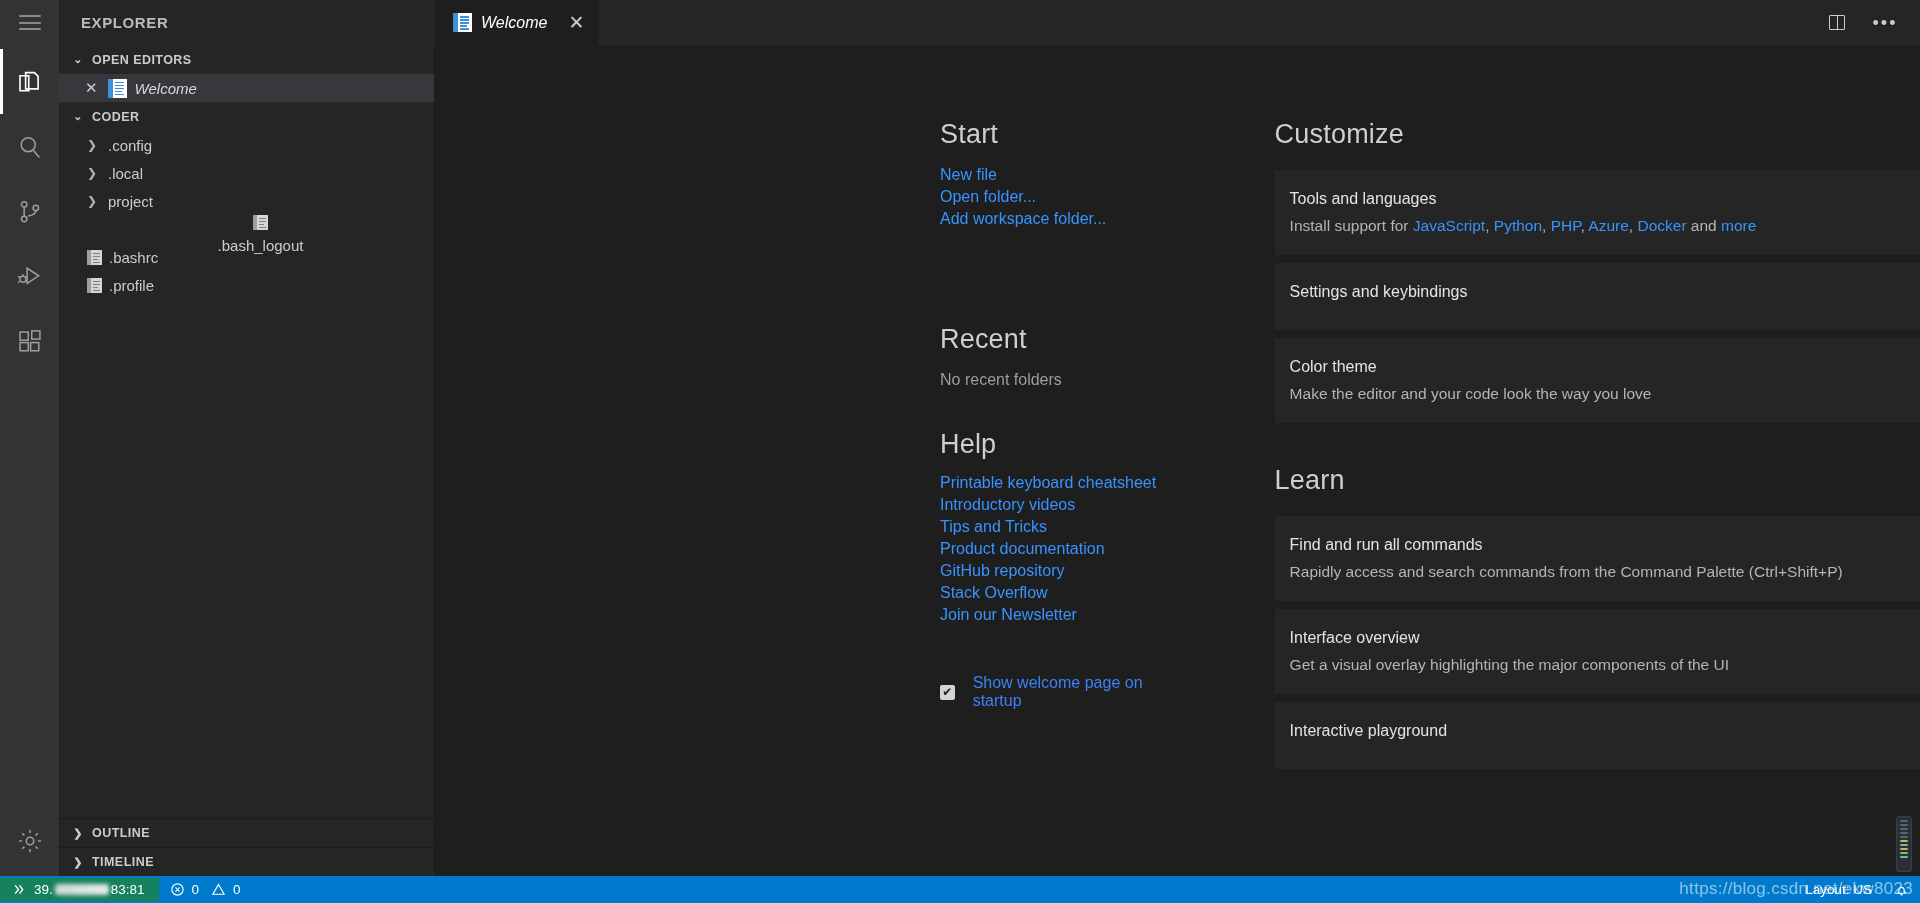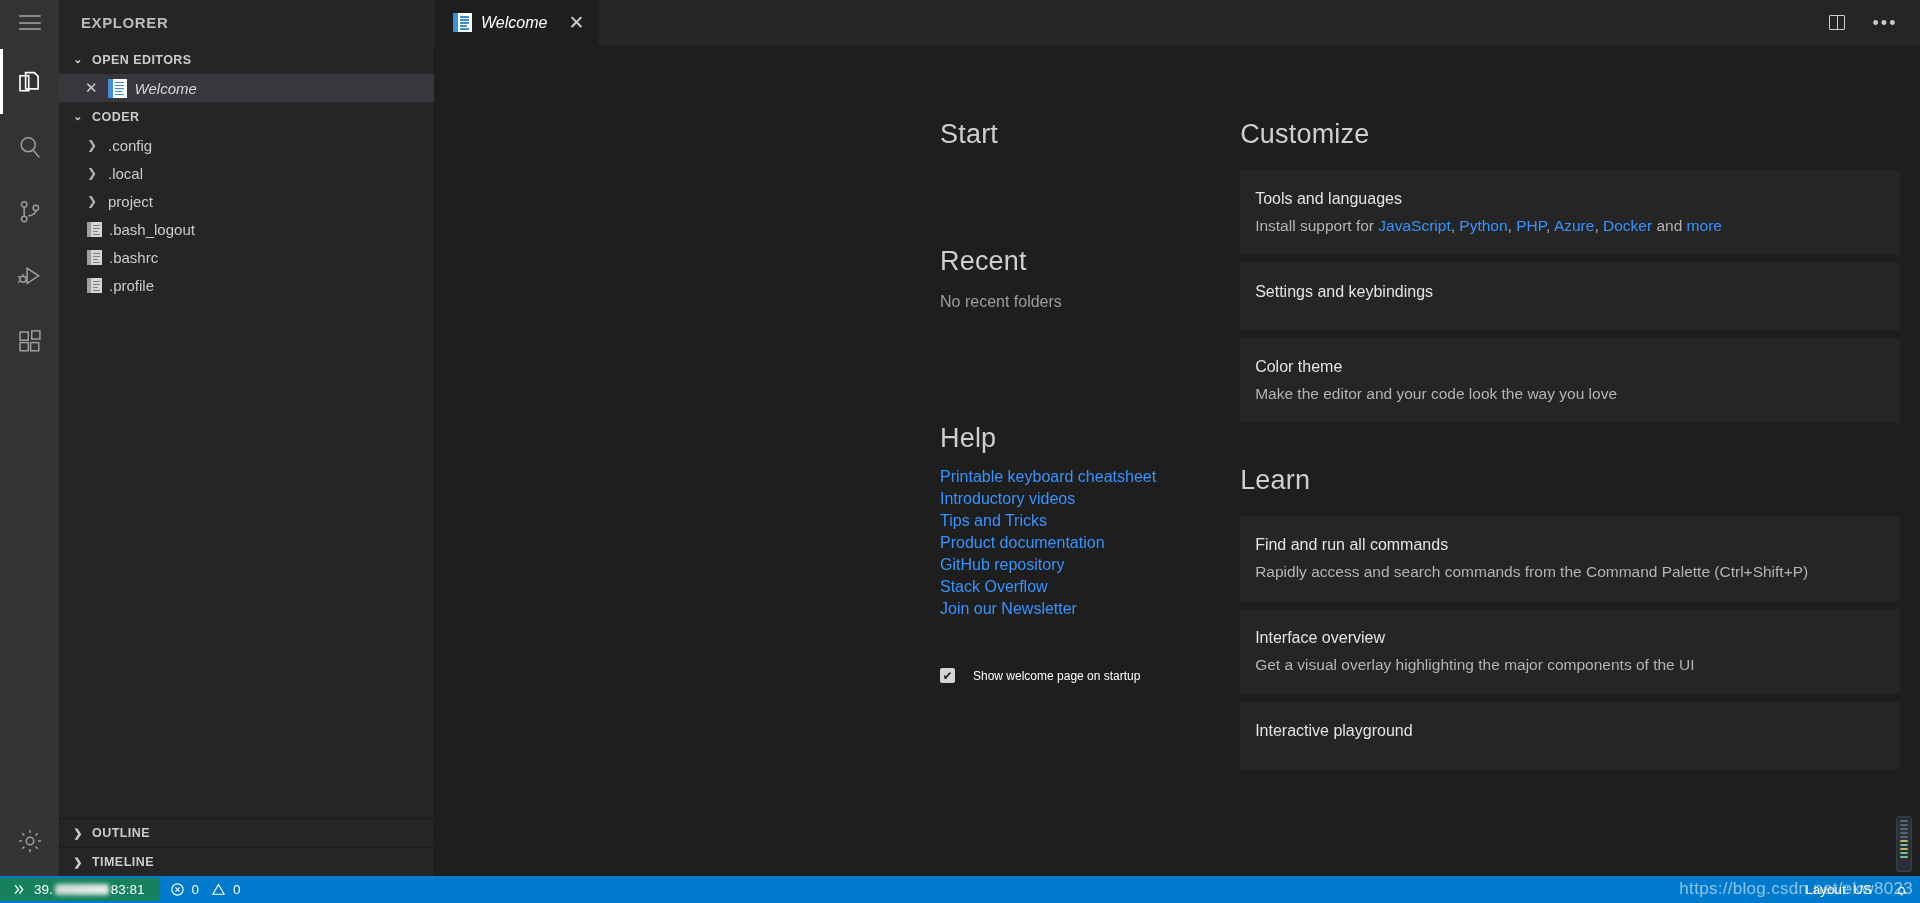--- a/index.html
+++ b/index.html
@@ -74,27 +74,27 @@
   .welcome { display:flex; padding:74px 0 0 0; height:100%; }
   .col-left { width:auto; padding-left:505px; }
   .col-right { margin-left:84px; width:660px; }
 
   .wtitle { font-size:27px; font-weight:300; color:#cfcfcf; letter-spacing:.2px; }
   .wlinks { margin-top:16px; display:flex; flex-direction:column; gap:4px; }
   .wlink { color:#3794ff; font-size:16px; cursor:pointer; width:max-content;}
   .muted { color:#9d9d9d; font-size:16px; margin-top:16px; }
 
   .gap-recent { margin-top:96px; }
-  .gap-help { margin-top:112px; }
+  .gap-help { margin-top:40px; }
   .help-links { margin-top:14px; display:flex; flex-direction:column; gap:4px; }
 
   .startup-row { margin-top:50px; display:flex; align-items:center; gap:18px; }
   .cbx { width:15px; height:15px; background:#d4d4d4; border-radius:2px; display:flex; align-items:center; justify-content:center; cursor:pointer; }
   .cbx span { font-size:12px; color:#1e1e1e; line-height:1; }
-  .startup-label { font-size:12px; color:#ffffff; }
+  .startup-label { font-size:16px; color:#3b82f6; }
 
   .card { background:#252526; padding:20px 16px 20px 15px; margin-bottom:8px; cursor:pointer; }
   .card-title { font-size:16px; color:#e4e4e4; margin-bottom:9px; }
   .card-desc { font-size:15.5px; color:#b4b4b4; }
   .card-desc a { color:#3794ff; text-decoration:none; cursor:pointer; }
   .cards { margin-top:20px; }
   .sec2 { margin-top:42px; }
 
   
   .mini-widget { position:absolute; right:8px; bottom:4px; width:16px; height:56px; background:#2b2f37; border-radius:3px; border:1px solid #3a3f49; padding:3px 3px; display:flex; flex-direction:column; gap:1.6px; }
@@ -232,21 +232,21 @@
         <span>.config</span>
       </div>
       <div class="tree-row">
         <span class="arrow">❯</span>
         <span>.local</span>
       </div>
       <div class="tree-row">
         <span class="arrow">❯</span>
         <span>project</span>
       </div>
-      <div class="tree-row" style="padding-left:28px;">
+      <div class="tree-row" style="padding-left:28px;flex-direction:column;">
         <span class="file-ico-gray">
           <span class="bar"></span>
             <span class="pg"></span>
           <span class="ln" style="top:3px;width:7px;"></span>
           <span class="ln" style="top:6px;width:7px;"></span>
           <span class="ln" style="top:9px;width:5px;"></span>
           <span class="ln" style="top:12px;width:7px;"></span>
         </span>
         <span>.bash_logout</span>
       </div>
@@ -284,20 +284,25 @@
           <span>TIMELINE</span>
         </div>
       </div>
     </div>
 
     <div class="editor">
       <div class="welcome">
 
         <div class="col-left">
           <div class="wtitle">Start</div>
+          <div class="wlinks">
+            <span class="wlink">New file</span>
+            <span class="wlink">Open folder...</span>
+            <span class="wlink">Add workspace folder...</span>
+          </div>
 
           <div class="gap-recent">
             <div class="wtitle">Recent</div>
             <div class="muted">No recent folders</div>
           </div>
 
           <div class="gap-help">
             <div class="wtitle">Help</div>
             <div class="help-links">
               <span class="wlink">Printable keyboard cheatsheet</span>

